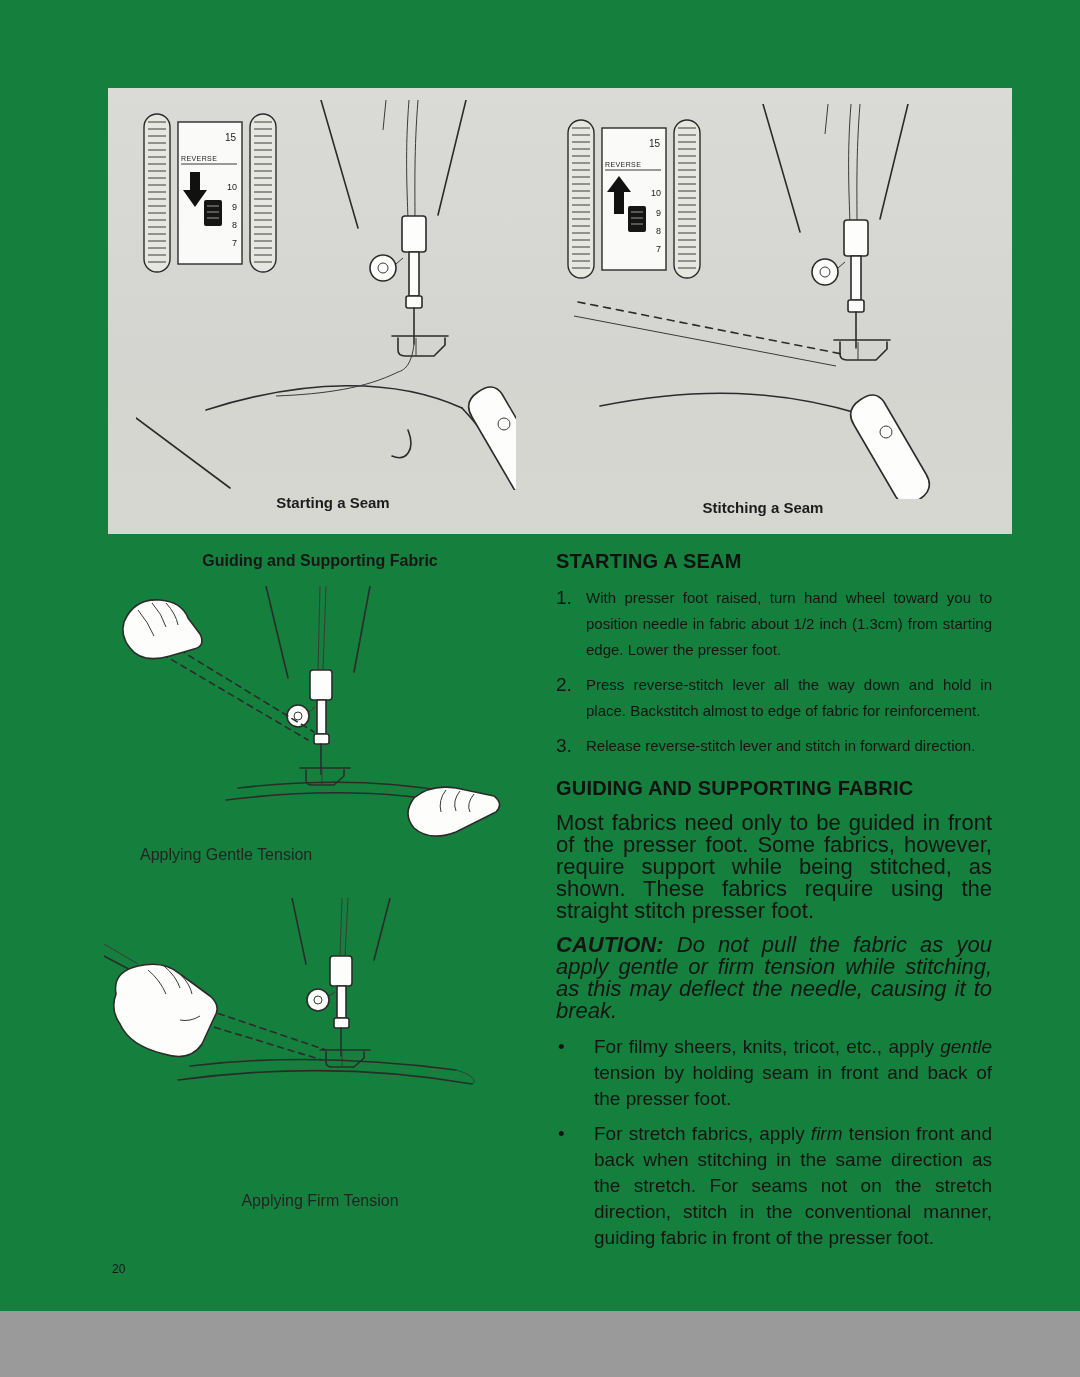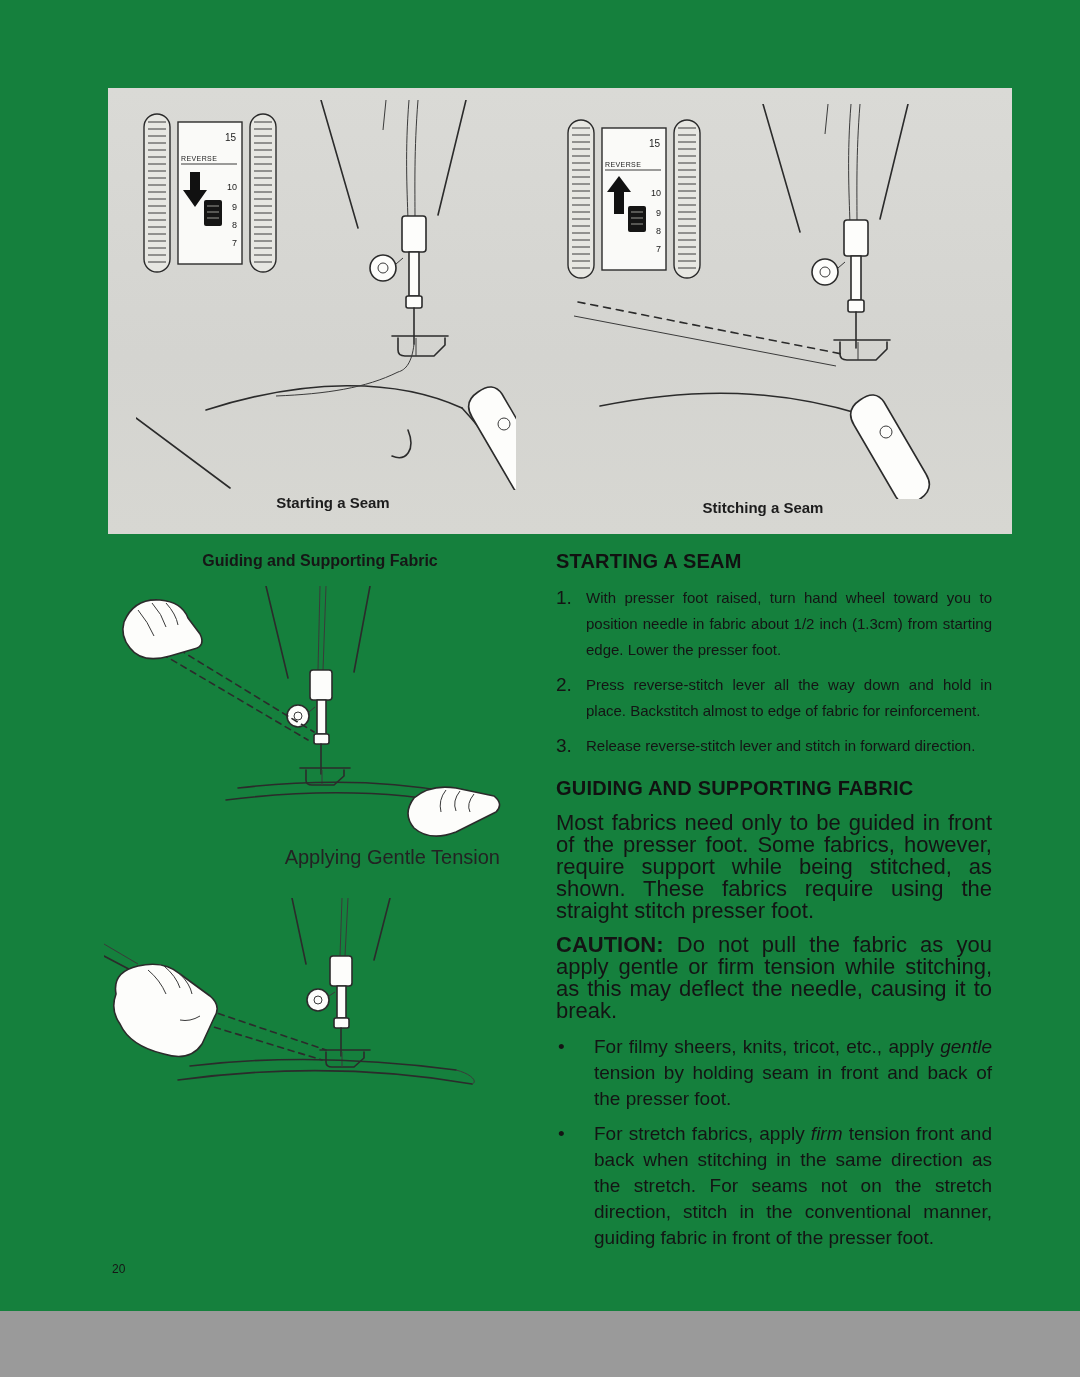--- a/index.html
+++ b/index.html
@@ -22,35 +22,35 @@
   .cap-stitch{left:535px;top:411px;width:240px;}
   .figsvg{position:absolute;}
   .fig1{left:28px;top:12px;}
   .fig2{left:452px;top:16px;}
   
   .left-heading{
     position:absolute;left:140px;top:552px;width:360px;text-align:center;
     font-weight:bold;font-size:16px;color:#161616;
   }
   .illus-gentle{position:absolute;left:118px;top:586px;}
-  .cap-gentle{position:absolute;left:140px;top:846px;width:360px;text-align:right;font-size:20px;color:#232323;}
+  .cap-gentle{position:absolute;left:140px;top:846px;width:360px;text-align:left;font-size:16px;color:#232323;}
   .illus-firm{position:absolute;left:104px;top:898px;}
   .cap-firm{position:absolute;left:140px;top:1192px;width:360px;text-align:center;font-size:16px;color:#232323;}
   .page-number{position:absolute;left:112px;top:1262px;font-size:12px;color:#161616;}
   
   .right-col{position:absolute;left:556px;top:550px;width:436px;}
   .sec-heading{
     font-size:20px;font-weight:bold;letter-spacing:.2px;margin:0 0 12px 0;color:#111;
   }
   .sec-heading.second{margin-top:18px;}
   .step{display:flex;margin-bottom:9px;}
   .step-num{flex:none;width:30px;font-size:19px;line-height:26px;}
   .step-text{font-size:15px;line-height:26px;text-align:justify;}
   .body-par{font-size:22px;line-height:22px;text-align:justify;margin:0 0 12px 0;}
-  .caution{}
+  .caution{font-style:italic;}
   .caution .lbl{font-weight:bold;}
   .bullet{display:flex;margin-bottom:9px;}
   .bullet-mark{flex:none;width:24px;font-size:19px;line-height:26px;padding-left:2px;}
   .bullet-text{font-size:19px;line-height:26px;text-align:justify;margin-left:12px;}
   .bullet-text em{font-style:italic;}
   
   .ink{stroke:#2b2b2b;fill:none;stroke-width:1.6;stroke-linecap:round;stroke-linejoin:round;}
   .ink-thin{stroke:#3a3a3a;fill:none;stroke-width:1;}
   .paperfill{fill:#fafaf8;stroke:#2b2b2b;stroke-width:1.4;}
   .dialfill{fill:#e7e7e2;stroke:#2b2b2b;stroke-width:1.4;}
@@ -216,20 +216,21 @@
 
     <path class="ink" d="M0,58 L38,78"></path>
     <path class="ink-thin" d="M0,46 L34,66"></path>
 
     <path class="ink" d="M104,112 L222,152" stroke-dasharray="6 5"></path>
     <path class="ink" d="M100,126 L218,162" stroke-dasharray="6 5"></path>
 
     <path class="whitefill" d="M12,96 Q8,74 34,68 Q60,62 76,76 L106,98 Q118,108 110,120 L98,146 Q86,164 60,156 Q26,148 16,126 Q6,112 12,96 Z"></path>
     <path class="ink-thin" d="M44,72 q12,10 18,24 M60,68 q12,10 16,22 M76,76 q10,10 12,20 M96,118 q-10,6 -20,4"></path>
   </svg>
+  <div class="cap-firm">Applying Firm Tension</div>
 
   <div class="page-number">20</div>
 
   <div class="right-col">
 
     <h2 class="sec-heading">STARTING A SEAM</h2>
 
     <div class="step">
       <span class="step-num">1.</span>
       <div class="step-text">With presser foot raised, turn hand wheel toward you to position needle in fabric about 1/2 inch (1.3cm) from starting edge. Lower the presser foot.</div>

